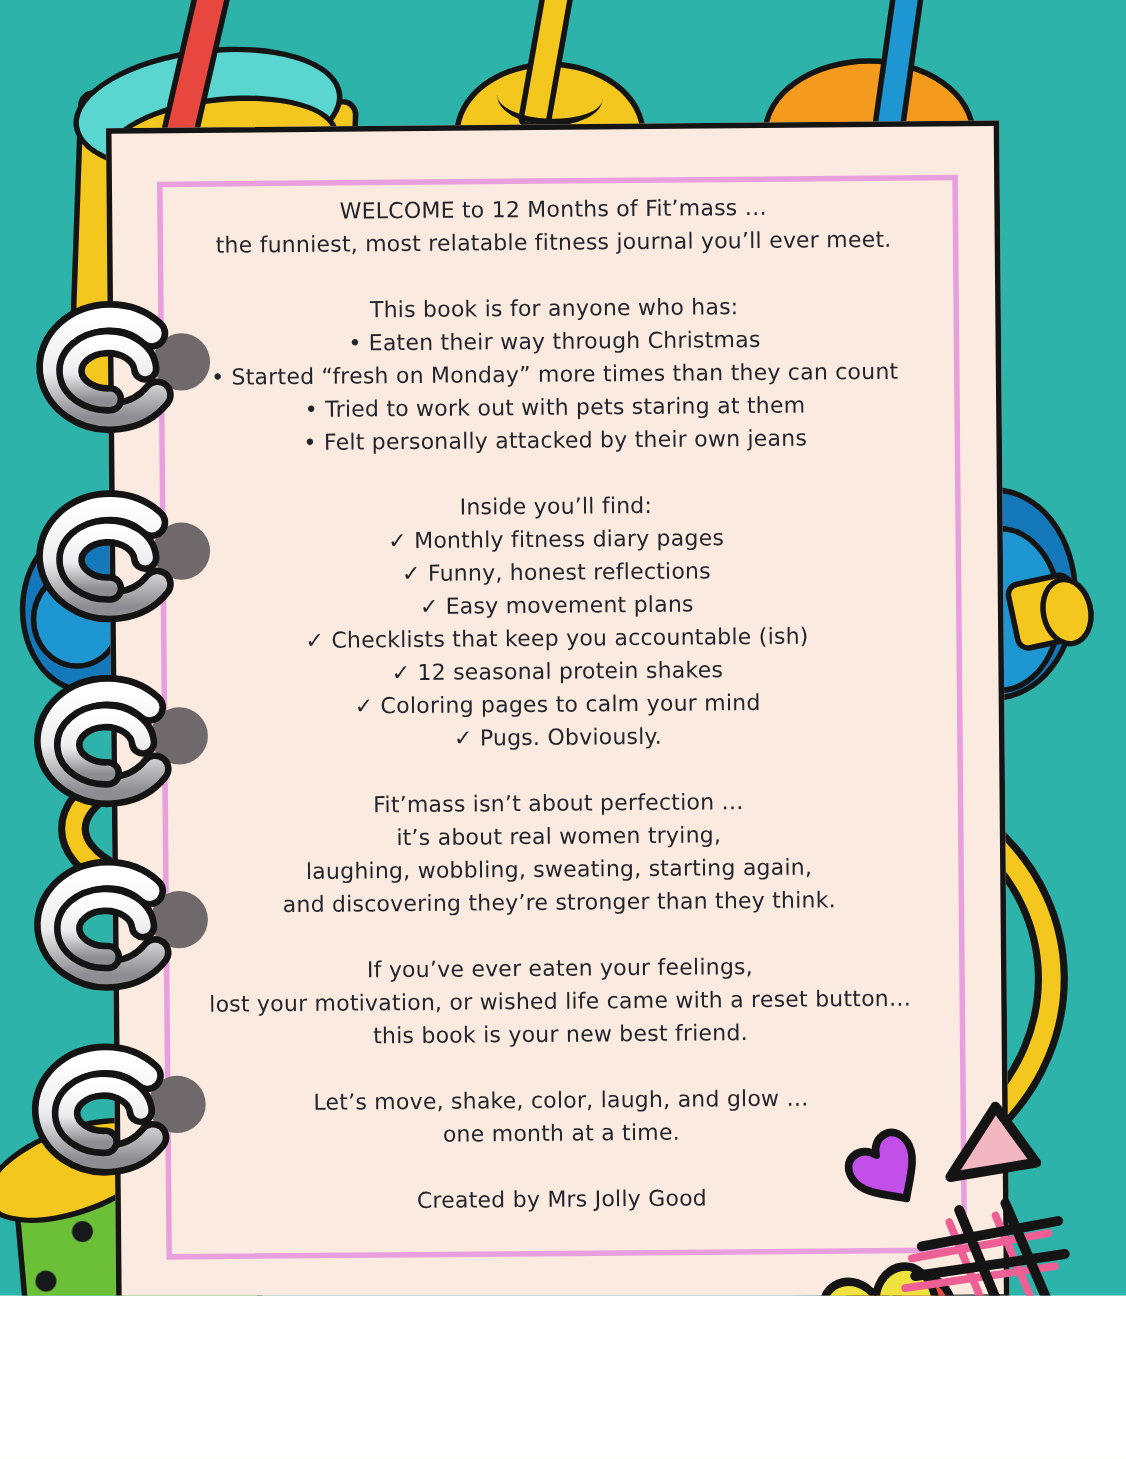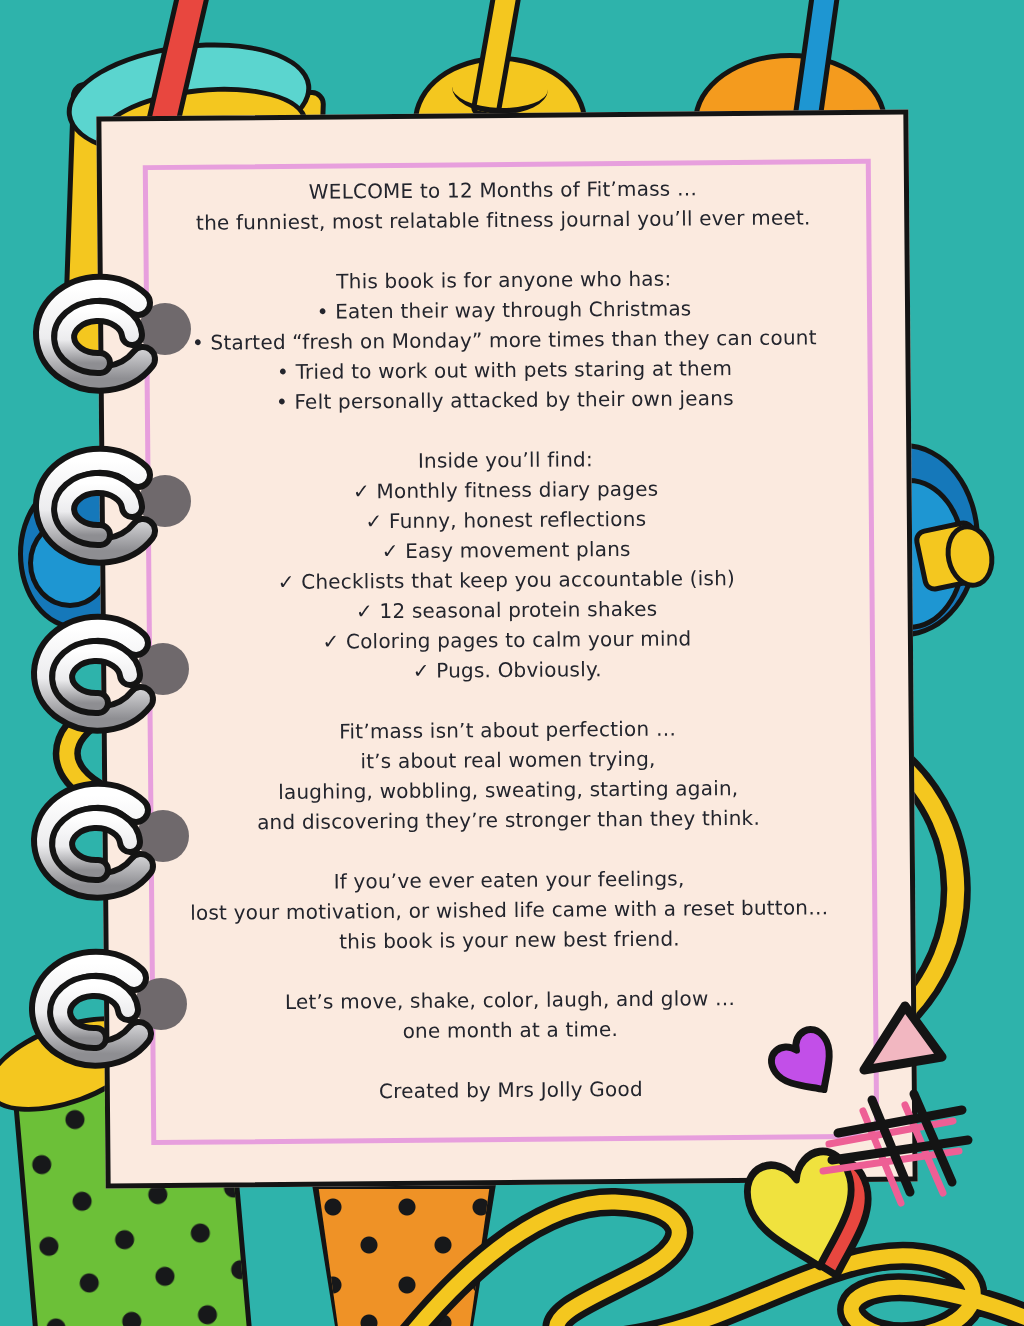--- a/index.html
+++ b/index.html
@@ -1,17 +1,17 @@
 <!DOCTYPE html>
 <html><head>
 <meta charset="utf-8">
 <style>
   html,body { margin:0; padding:0; }
   .canvas {
-    position:relative; width:1024px; height:1326px;
+    position:relative; width:1024px; height:1178px;
     background:#2eb3ab; overflow:hidden;
     font-family:"DejaVu Sans", sans-serif;
   }
   .abs { position:absolute; }
   .outlined { border:5px solid #141414; box-sizing:border-box; }
 
   
   .paper {
     left:101px; top:113px; width:812px; height:1072px;
     background:#fbeadf; border:5px solid #141414; box-sizing:border-box;

